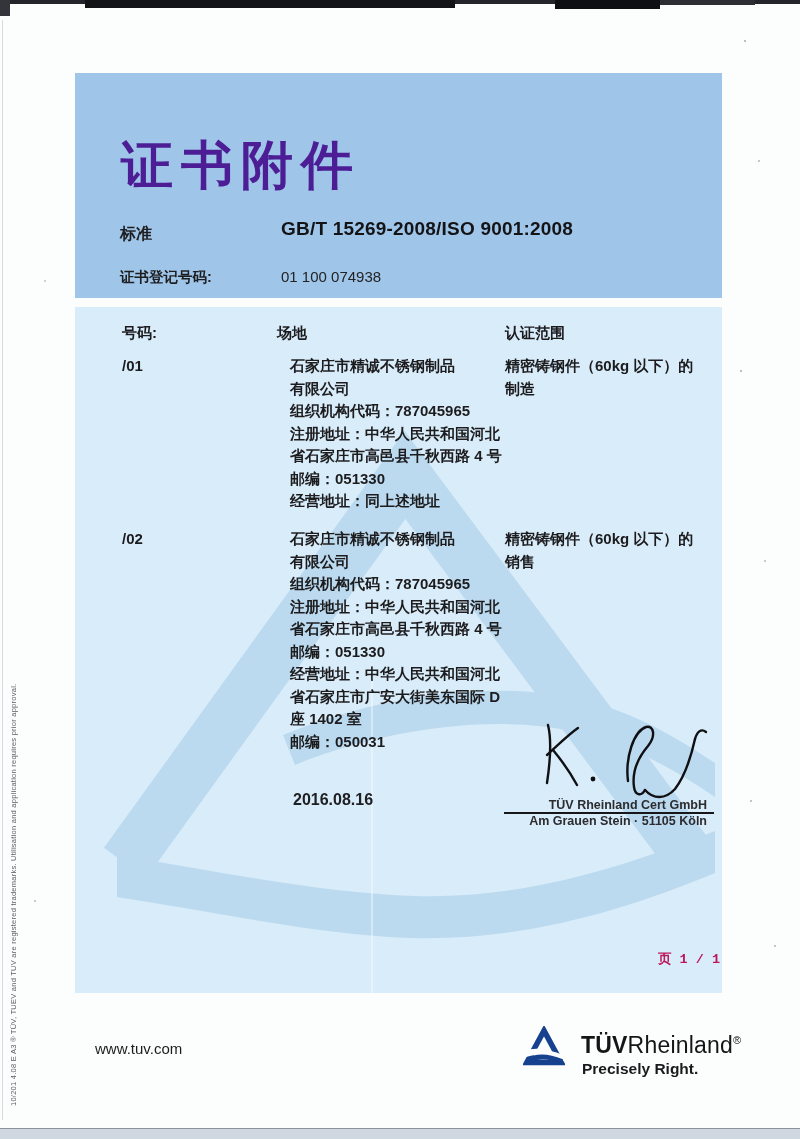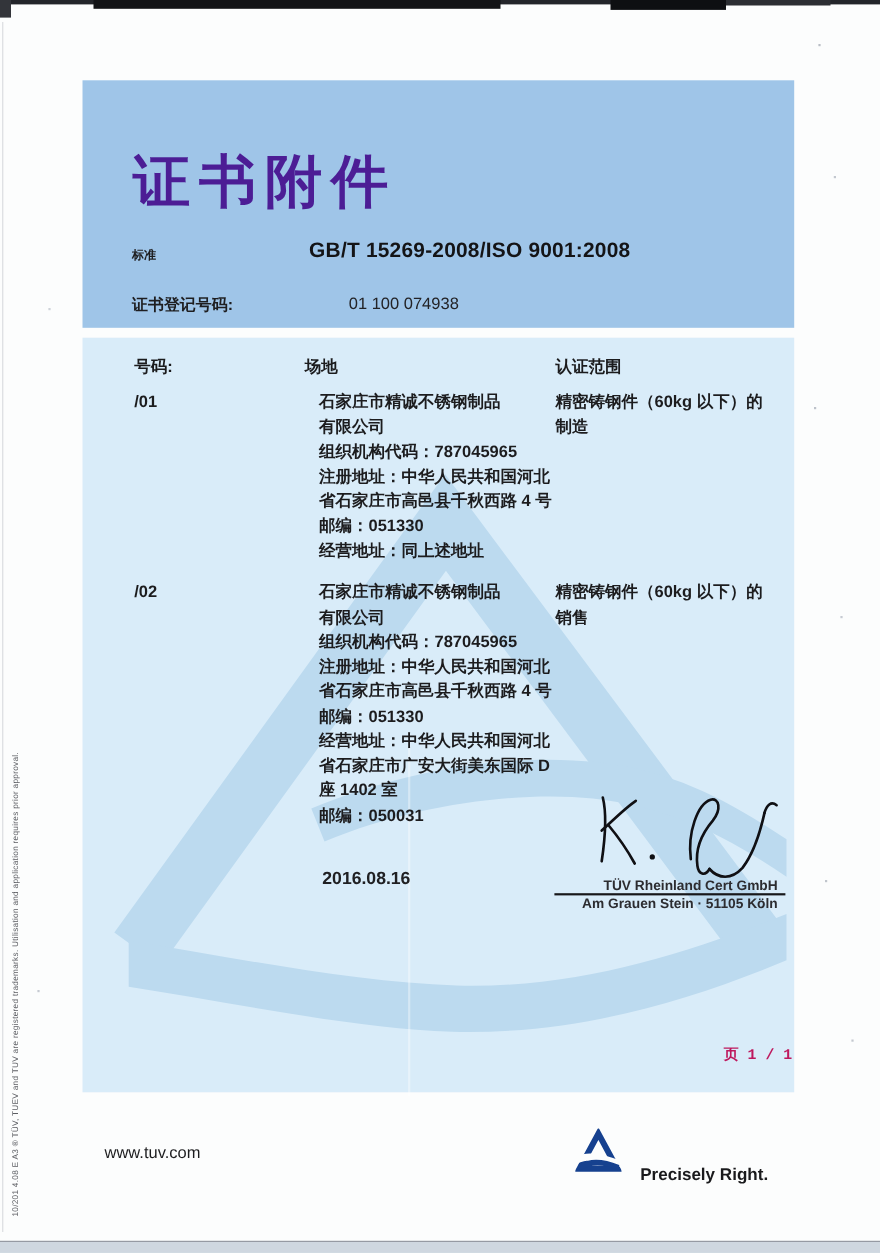--- a/index.html
+++ b/index.html
@@ -19,25 +19,25 @@
   .edge-blob-3{position:absolute;left:660px;top:0;width:95px;height:5px;background:#2c2e33;}
   .edge-mark-left{position:absolute;left:0;top:0;width:10px;height:16px;background:#33353a;}
   .left-page-edge{position:absolute;left:2px;top:20px;width:1px;height:1100px;background:#d7dade;}
   .speckles{position:absolute;left:744px;top:40px;width:2px;height:2px;background:#b9bec6;
     box-shadow:14px 120px 0 #c3c8cf, -4px 330px 0 #bdc2ca, 20px 520px 0 #c6cbd2, 6px 760px 0 #c0c5cc,
                -710px 860px 0 #c6cbd2, -700px 240px 0 #ced3d9, 30px 905px 0 #c3c8cf;}
 
   
   .header-block{position:absolute;left:75px;top:73px;width:647px;height:225px;background:#9fc5e8;}
   .cert-title{position:absolute;left:46px;top:58px;font-size:52px;font-weight:700;color:#4c1d95;letter-spacing:8px;}
-  .hdr-label{position:absolute;font-size:11px;font-weight:700;color:#1e1e20;}
+  .hdr-label{position:absolute;font-size:16px;font-weight:700;color:#1e1e20;}
   .hdr-standard-label{left:45px;top:151px;}
   .hdr-reg-label{left:45px;top:195px;font-size:14.5px;}
   .hdr-standard-value{position:absolute;left:206px;top:145px;font-size:19px;font-weight:700;color:#141416;letter-spacing:.2px;}
-  .hdr-reg-value{position:absolute;left:206px;top:195px;font-size:15px;font-weight:400;color:#232326;margin-left:36px;}
+  .hdr-reg-value{position:absolute;left:206px;top:195px;font-size:15px;font-weight:400;color:#232326;}
 
   
   .panel{position:absolute;left:75px;top:307px;width:647px;height:686px;background:#d9ecf9;}
   .watermark{position:absolute;left:0;top:0;width:647px;height:686px;}
   .crease{position:absolute;left:296px;top:360px;width:2px;height:330px;background:rgba(255,255,255,.38);}
 
   .col-head{position:absolute;top:17px;font-size:15px;font-weight:700;color:#1b1b1d;}
   .col-number{left:47px;}
   .col-site{left:202px;}
   .col-scope{left:430px;}
@@ -149,16 +149,17 @@
     <div class="page-indicator">页 1 / 1</div>
   </div>
 
   <div class="website">www.tuv.com</div>
 
   <svg class="footer-logo" viewBox="0 0 100 100" aria-hidden="true">
     <path d="M50,11 L91,87 L9,87 Z" fill="none" stroke="#16418f" stroke-width="13" stroke-linejoin="miter"></path>
     <path d="M0,60 C30,49 55,54 100,70 L100,84 C55,66 30,64 0,77 Z" fill="#fcfdfd"></path>
     <path d="M7,78 C32,63 60,65 95,79 L95,91 C60,76 34,76 9,91 Z" fill="#16418f"></path>
   </svg>
+  <div class="brand"><span class="bold">TÜV</span><span>Rheinland</span><span class="reg">®</span></div>
   <div class="tagline">Precisely Right.</div>
 
   <div class="side-note">10/201  4.08  E  A3   ®   TÜV, TUEV and TUV are registered trademarks. Utilisation and application requires prior approval.</div>
 </div>
 
 </body></html>

